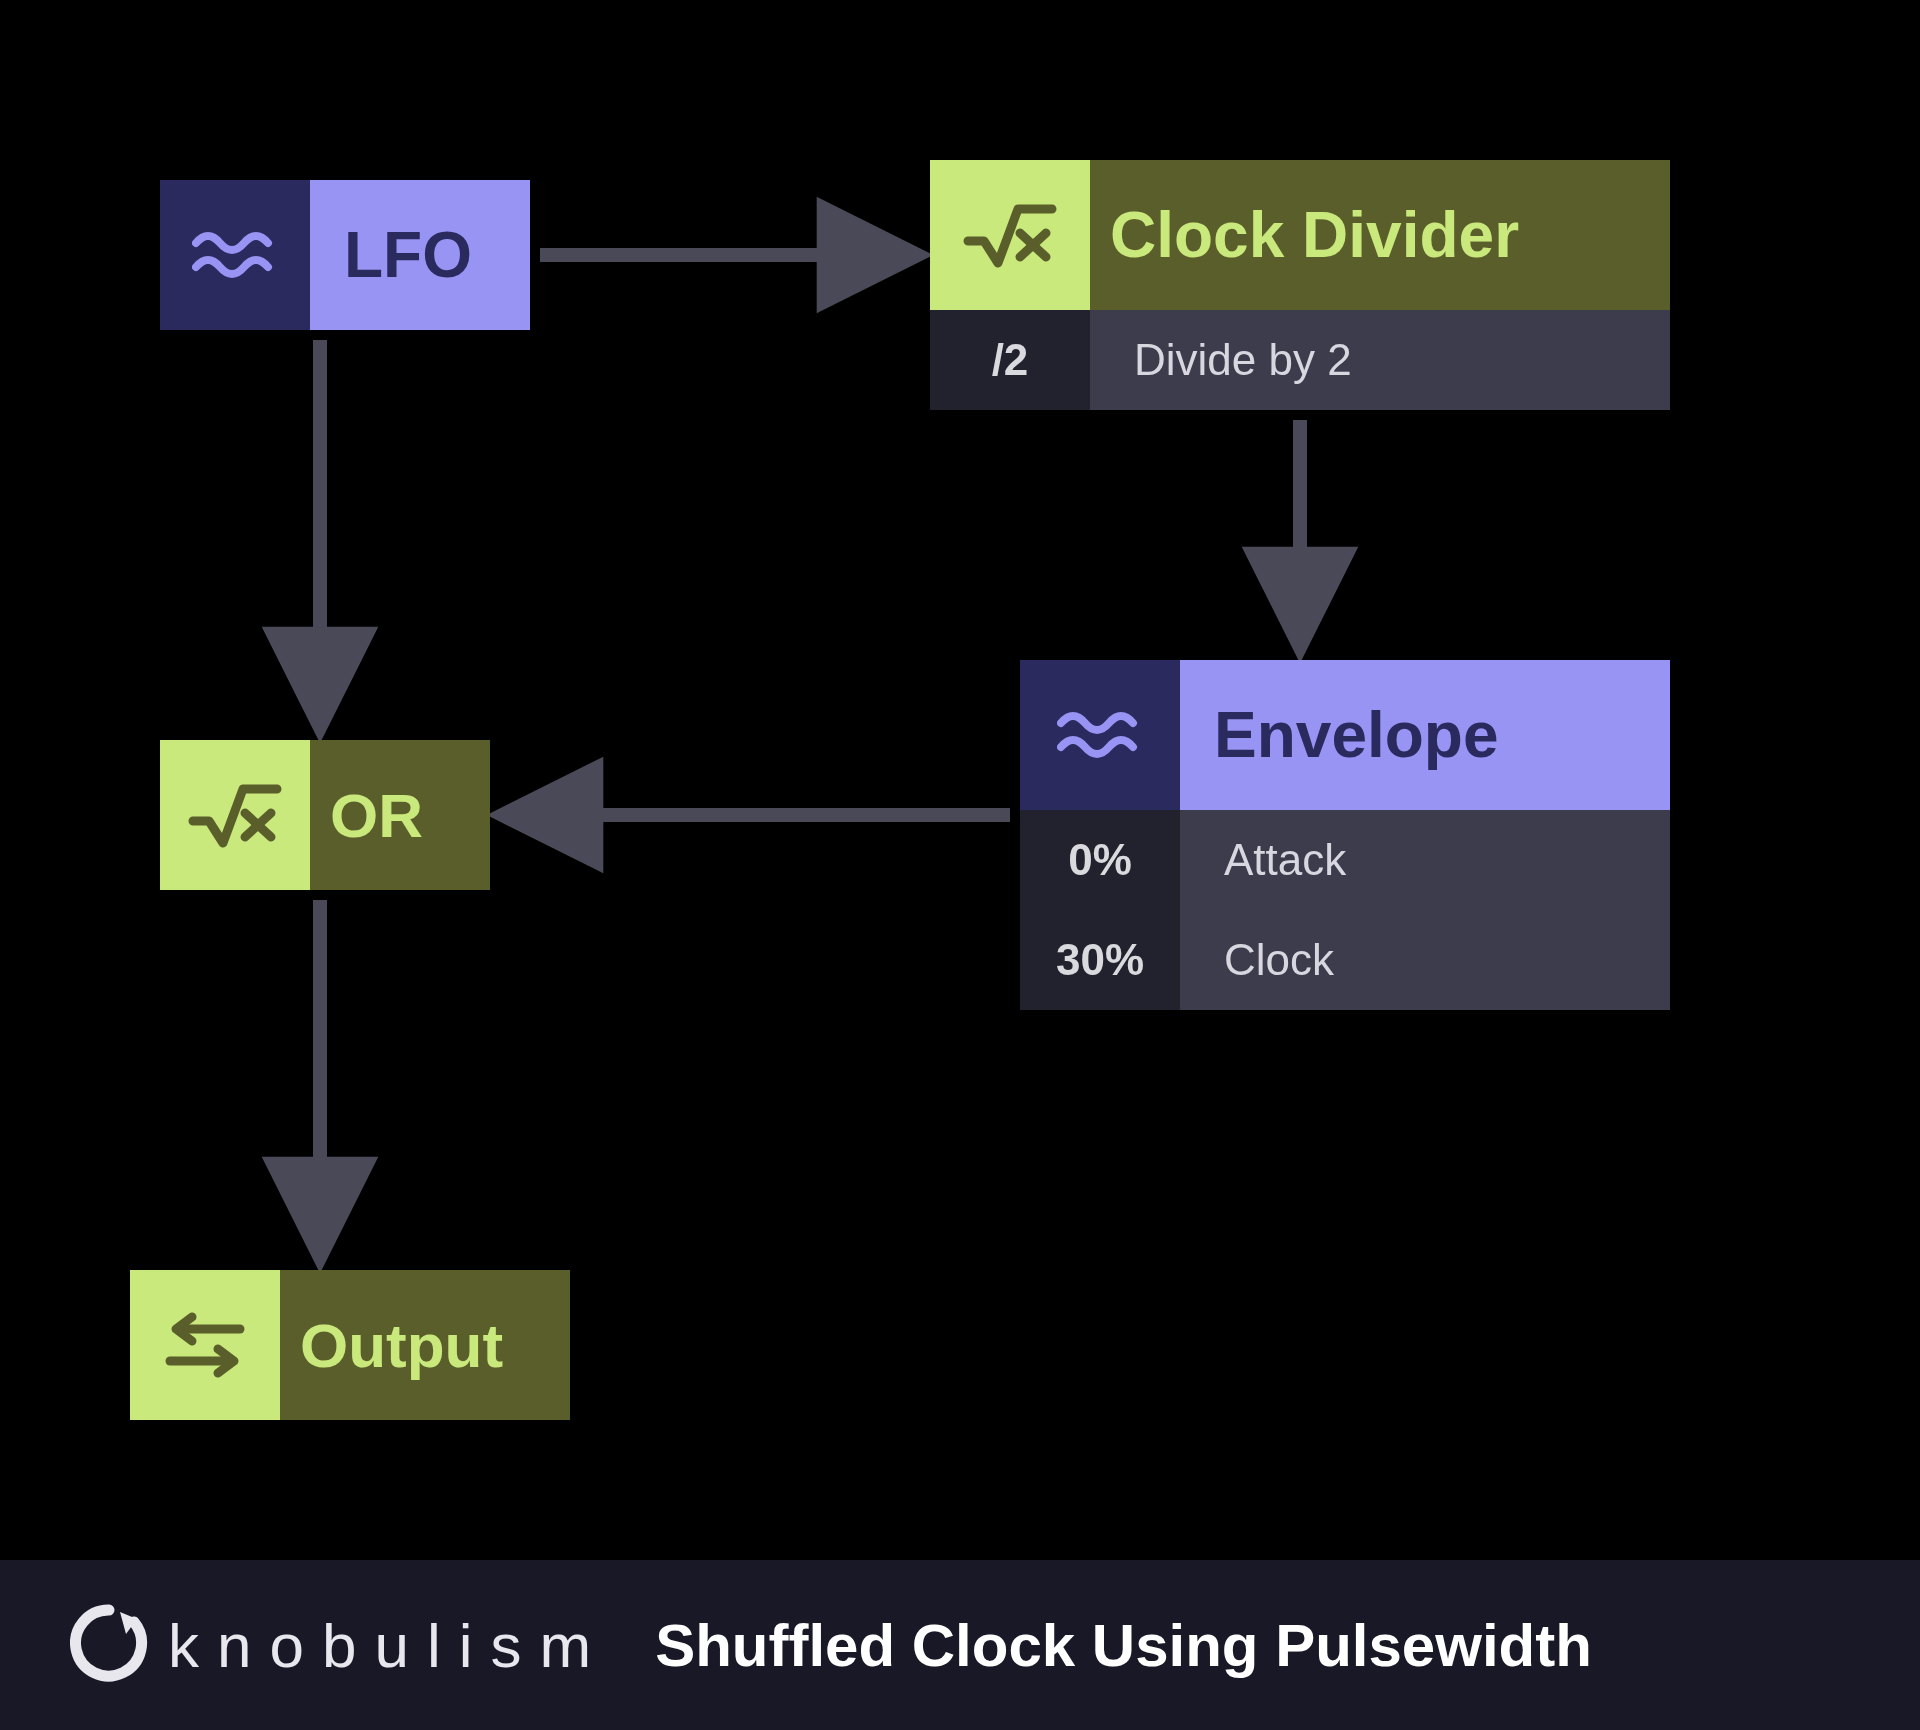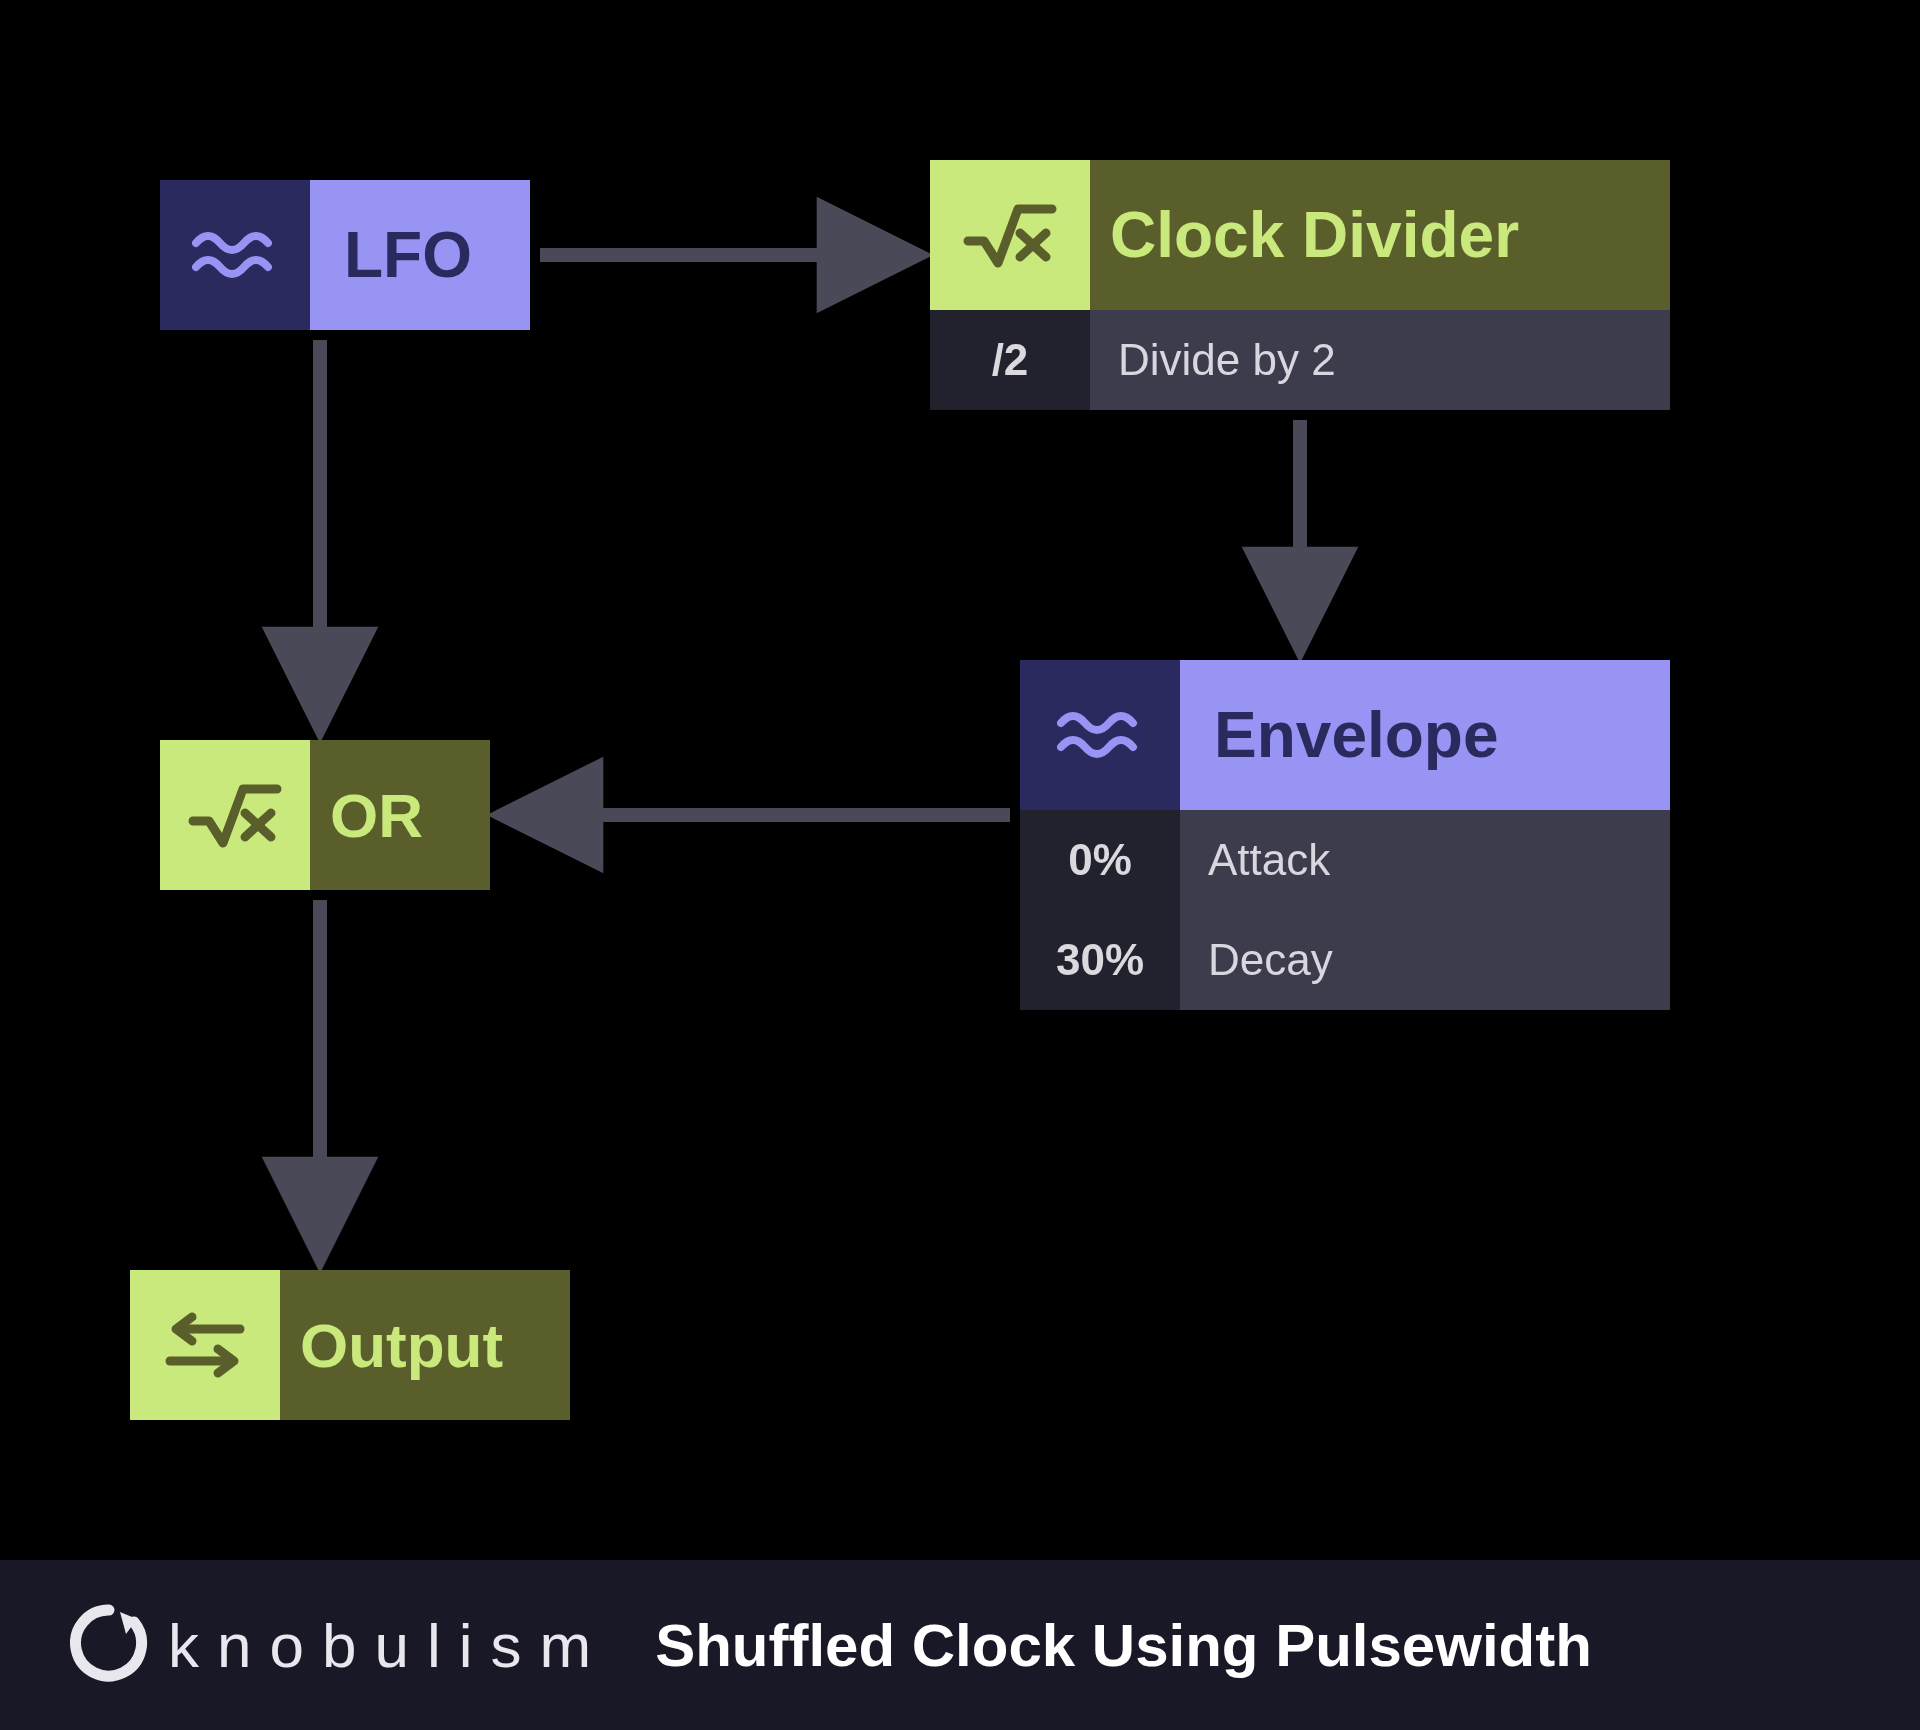--- a/index.html
+++ b/index.html
@@ -69,21 +69,21 @@
     display: flex;
     align-items: center;
     justify-content: center;
     font-weight: 600;
     color: #d9d9de;
     background: #22222e;
   }
   .param-val {
     display: flex;
     align-items: center;
-    padding-left: 28px;
+    padding-left: 44px;
     font-weight: 500;
     color: #d8d7df;
     background: #3d3c4d;
   }
 
   
   .bg-darknavy { background: #2b2a5e; }
   .bg-lilac    { background: #9794f4; }
   .bg-lime     { background: #c9e97c; }
   .bg-olive    { background: #5a5e2a; }
@@ -187,21 +187,21 @@
         </svg>
       </div>
       <div class="label-cell bg-lilac txt-navy">Envelope</div>
     </div>
     <div class="node-row">
       <div class="param-key">0%</div>
       <div class="param-val">Attack</div>
     </div>
     <div class="node-row">
       <div class="param-key">30%</div>
-      <div class="param-val">Decay</div>
+      <div class="param-val">Clock</div>
     </div>
   </div>
 
   <div class="node" id="node-or">
     <div class="node-row">
       <div class="icon-cell bg-lime">
         <svg width="96" height="76" viewBox="0 0 96 76">
           <path d="M6 44 L22 44 L36 66 L56 12 L90 12" stroke="#5a5e2a" stroke-width="9" fill="none" stroke-linejoin="round" stroke-linecap="round"></path>
           <line x1="58" y1="36" x2="84" y2="60" stroke="#5a5e2a" stroke-width="9" stroke-linecap="round"></line>
           <line x1="84" y1="36" x2="58" y2="60" stroke="#5a5e2a" stroke-width="9" stroke-linecap="round"></line>

